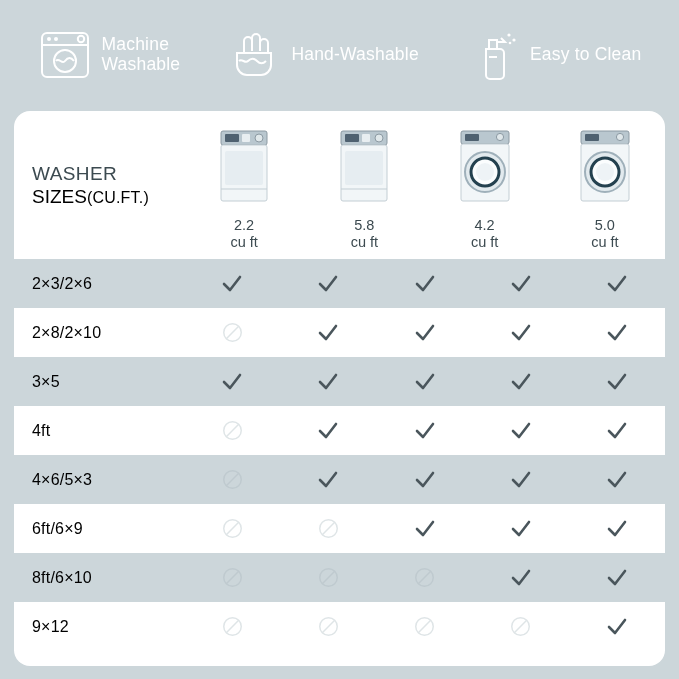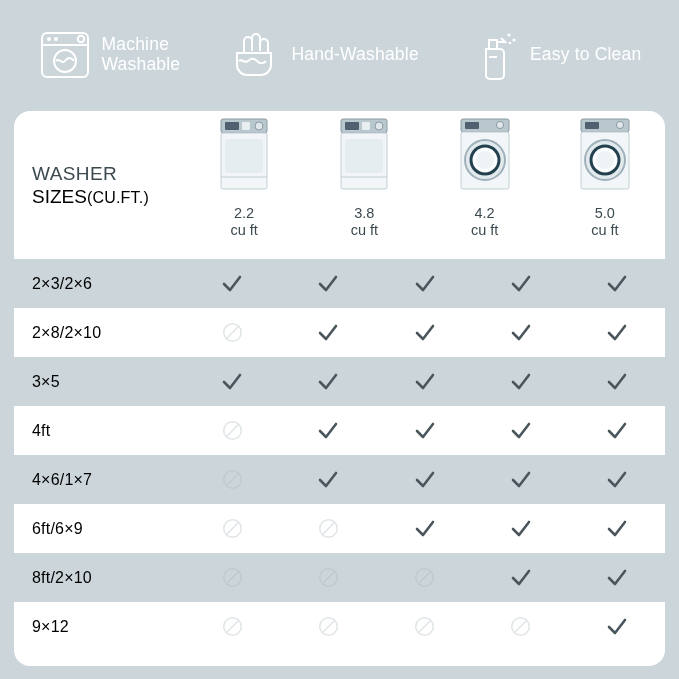--- a/index.html
+++ b/index.html
@@ -90,21 +90,21 @@
     font-size: 16px;
     letter-spacing: .2px;
   }
 
   .head-col {
     flex: 1 1 0;
     display: flex;
     flex-direction: column;
     align-items: center;
     justify-content: flex-start;
-    padding-top: 4px;
+    padding-top: 16px;
     box-sizing: border-box;
   }
   .washer-svg {
     width: 74px;
     height: 84px;
     display: block;
   }
   .head-cap {
     margin-top: 6px;
     text-align: center;
@@ -254,21 +254,21 @@
           <svg class="washer-svg" viewBox="0 0 74 84" aria-hidden="true">
             <rect x="14" y="4" width="46" height="14" rx="2" fill="#b9c7cf" stroke="#8c9aa3" stroke-width="1"></rect>
             <rect x="18" y="7" width="14" height="8" rx="1" fill="#4f6170"></rect>
             <rect x="35" y="7" width="8" height="8" rx="1" fill="#e8eef1"></rect>
             <circle cx="52" cy="11" r="4" fill="#dfe7ea" stroke="#8c9aa3" stroke-width="1"></circle>
             <rect x="14" y="18" width="46" height="56" rx="2" fill="#f2f6f8" stroke="#c3ced4" stroke-width="1"></rect>
             <rect x="18" y="24" width="38" height="34" rx="2" fill="#e6edf1"></rect>
             <path d="M14 62h46" stroke="#c3ced4" stroke-width="1"></path>
           </svg>
         </span>
-        <span class="head-cap">3.8
+        <span class="head-cap">5.8
 cu ft</span>
       </div>
 
       <div class="head-col">
         <span>
           <svg class="washer-svg" viewBox="0 0 74 84" aria-hidden="true">
             <rect x="13" y="4" width="48" height="13" rx="2" fill="#b9c7cf" stroke="#8c9aa3" stroke-width="1"></rect>
             <rect x="17" y="7" width="14" height="7" rx="1" fill="#4f6170"></rect>
             <circle cx="52" cy="10" r="3.6" fill="#dfe7ea" stroke="#8c9aa3" stroke-width="1"></circle>
             <rect x="13" y="17" width="48" height="57" rx="2" fill="#f2f6f8" stroke="#c3ced4" stroke-width="1"></rect>
@@ -413,21 +413,21 @@
             </svg>
           </div>
         <div class="cell">
             <svg class="check" viewBox="0 0 24 24">
               <path d="M4 12l6 6L20 5"></path>
             </svg>
           </div>
       </div>
 
       <div class="row alt">
-        <div class="row-label">4×6/1×7</div>
+        <div class="row-label">4×6/5×3</div>
         <div class="cell">
             <svg class="no" viewBox="0 0 24 24">
               <circle cx="12" cy="12" r="10"></circle>
               <line x1="5.2" y1="18.8" x2="18.8" y2="5.2"></line>
             </svg>
           </div>
         <div class="cell">
             <svg class="check" viewBox="0 0 24 24">
               <path d="M4 12l6 6L20 5"></path>
             </svg>
@@ -474,21 +474,21 @@
             </svg>
           </div>
         <div class="cell">
             <svg class="check" viewBox="0 0 24 24">
               <path d="M4 12l6 6L20 5"></path>
             </svg>
           </div>
       </div>
 
       <div class="row alt">
-        <div class="row-label">8ft/2×10</div>
+        <div class="row-label">8ft/6×10</div>
         <div class="cell">
             <svg class="no" viewBox="0 0 24 24">
               <circle cx="12" cy="12" r="10"></circle>
               <line x1="5.2" y1="18.8" x2="18.8" y2="5.2"></line>
             </svg>
           </div>
         <div class="cell">
             <svg class="no" viewBox="0 0 24 24">
               <circle cx="12" cy="12" r="10"></circle>
               <line x1="5.2" y1="18.8" x2="18.8" y2="5.2"></line>

